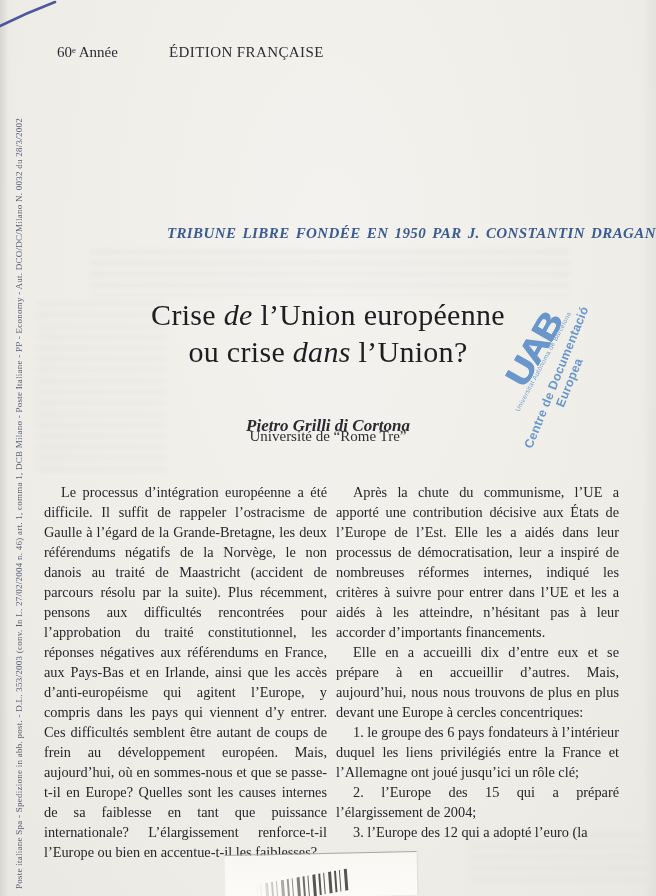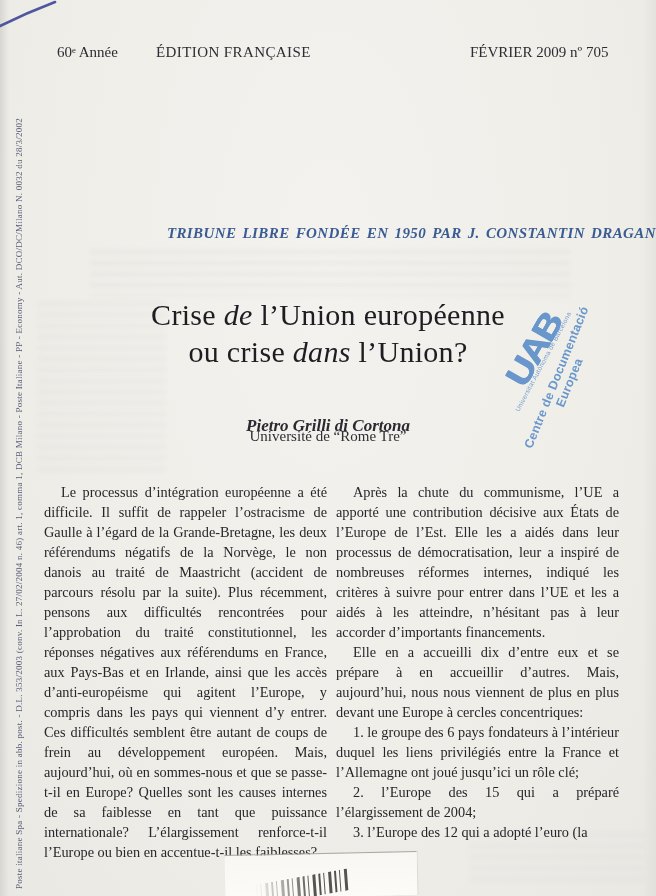--- a/index.html
+++ b/index.html
@@ -9,21 +9,21 @@
     background:
       linear-gradient(90deg,#d8d6d2 0px,rgba(216,214,210,0) 9px),
       linear-gradient(270deg,rgba(0,0,0,0.035) 0px,rgba(0,0,0,0) 14px),
       radial-gradient(ellipse at 50% 28%,#f4f2ee 0%,#f0eee9 55%,#eae8e3 100%);
   }
   
   .pen-mark{position:absolute;left:0;top:0;}
   
   .hdr{position:absolute;top:44px;font-size:15px;color:#2c2c34;}
   .hdr.year{left:57px;}
-  .hdr.edition{left:156px;letter-spacing:0.4px;text-align:center;}
+  .hdr.edition{left:169px;letter-spacing:0.4px;text-align:center;}
   .hdr.issue{left:470px;}
   
   .banner{position:absolute;left:62px;top:86px;width:538px;height:126px;
     background:#4b6e9b;border-radius:28px;box-shadow:0 0 0 1px rgba(60,90,130,.25);}
   .banner-inner{position:absolute;inset:7px;border:4px solid #f5f4f0;border-radius:21px;}
   .banner-title{position:absolute;inset:0;display:flex;align-items:center;justify-content:center;
     font-family:"DejaVu Serif",serif;font-style:italic;font-weight:bold;
     font-size:52px;color:#f6f5f1;letter-spacing:2px;transform:rotate(-0.6deg);
     text-shadow:0 0 1px rgba(246,245,241,.6);}
   
@@ -82,21 +82,20 @@
   <svg class="pen-mark" width="80" height="40" viewBox="0 0 80 40">
     <path d="M -2 27 C 14 19 34 10 55 2" fill="none" stroke="#3c4796" stroke-width="2.6" stroke-linecap="round" opacity="0.9"></path>
   </svg>
 
   <div class="ghost g1"></div>
   <div class="ghost g2"></div>
   <div class="ghost g3"></div>
 
   <div class="hdr year">60ᵉ Année</div>
   <div class="hdr edition">ÉDITION FRANÇAISE</div>
-  <div class="hdr issue">FÉVRIER 2009 nº 705</div>
 
 
   <div class="tagline">TRIBUNE LIBRE FONDÉE EN 1950 PAR J. CONSTANTIN DRAGAN</div>
 
   <div class="title">
     <div><span>Crise </span><span class="it">de</span><span> l’Union européenne</span></div>
     <div><span>ou crise </span><span class="it">dans</span><span> l’Union?</span></div>
   </div>
 
   <div class="stamp">
@@ -107,21 +106,21 @@
 
   <div class="author">Pietro Grilli di Cortona</div>
   <div class="affil">Université de “Rome Tre”</div>
 
   <div class="col left">
     <p>Le processus d’intégration européenne a été difficile. Il suffit de rappeler l’ostracisme de Gaulle à l’égard de la Grande-Bretagne, les deux référendums négatifs de la Norvège, le non danois au traité de Maastricht (accident de parcours résolu par la suite). Plus récemment, pensons aux difficultés rencontrées pour l’approbation du traité constitutionnel, les réponses négatives aux référendums en France, aux Pays-Bas et en Irlande, ainsi que les accès d’anti-européisme qui agitent l’Europe, y compris dans les pays qui viennent d’y entrer. Ces difficultés semblent être autant de coups de frein au développement européen. Mais, aujourd’hui, où en sommes-nous et que se passe-t-il en Europe? Quelles sont les causes internes de sa faiblesse en tant que puissance internationale? L’élargissement renforce-t-il l’Europe ou bien en accentue-t-il les faiblesses?</p>
   </div>
 
   <div class="col right">
     <p>Après la chute du communisme, l’UE a apporté une contribution décisive aux États de l’Europe de l’Est. Elle les a aidés dans leur processus de démocratisation, leur a inspiré de nombreuses réformes internes, indiqué les critères à suivre pour entrer dans l’UE et les a aidés à les atteindre, n’hésitant pas à leur accorder d’importants financements.</p>
-    <p>Elle en a accueilli dix d’entre eux et se prépare à en accueillir d’autres. Mais, aujourd’hui, nous nous viennent de plus en plus devant une Europe à cercles concentriques:</p>
+    <p>Elle en a accueilli dix d’entre eux et se prépare à en accueillir d’autres. Mais, aujourd’hui, nous nous trouvons de plus en plus devant une Europe à cercles concentriques:</p>
     <p>1. le groupe des 6 pays fondateurs à l’intérieur duquel les liens privilégiés entre la France et l’Allemagne ont joué jusqu’ici un rôle clé;</p>
     <p>2. l’Europe des 15 qui a préparé l’élargissement de 2004;</p>
     <p>3. l’Europe des 12 qui a adopté l’euro (la</p>
   </div>
 
   <div class="postal">Poste italiane Spa - Spedizione in abb. post. - D.L. 353/2003 (conv. In L. 27/02/2004 n. 46) art. 1, comma 1, DCB Milano - Poste Italiane - PP - Economy - Aut. DCO/DC/Milano N. 0032 du 28/3/2002</div>
 
   <div class="slip">
     <div class="barcode"></div>
   </div>

